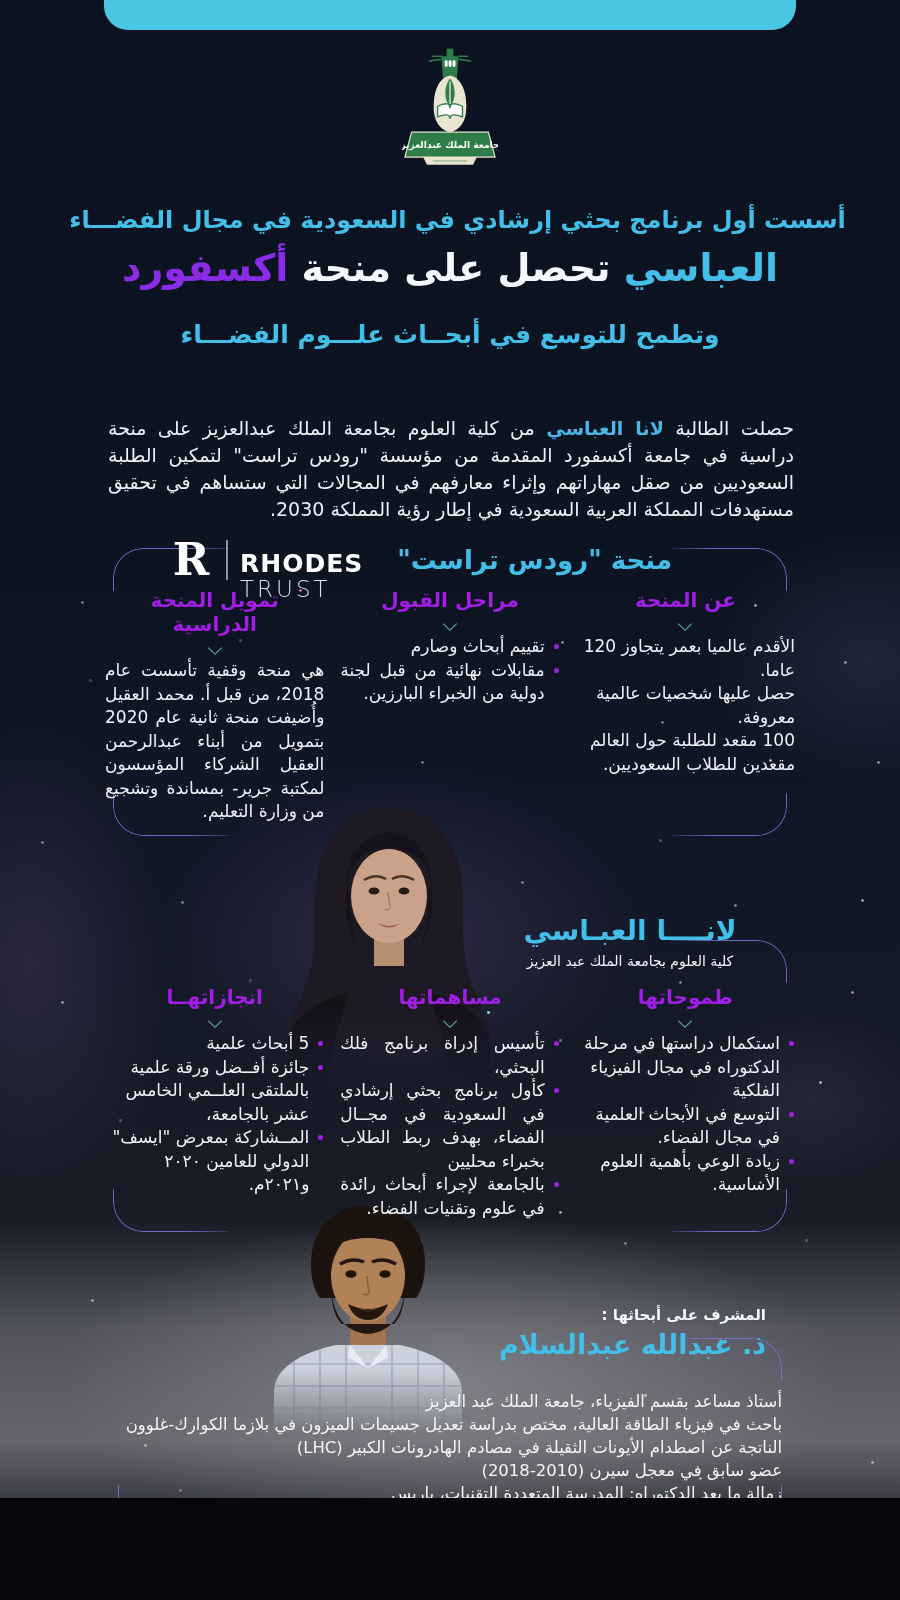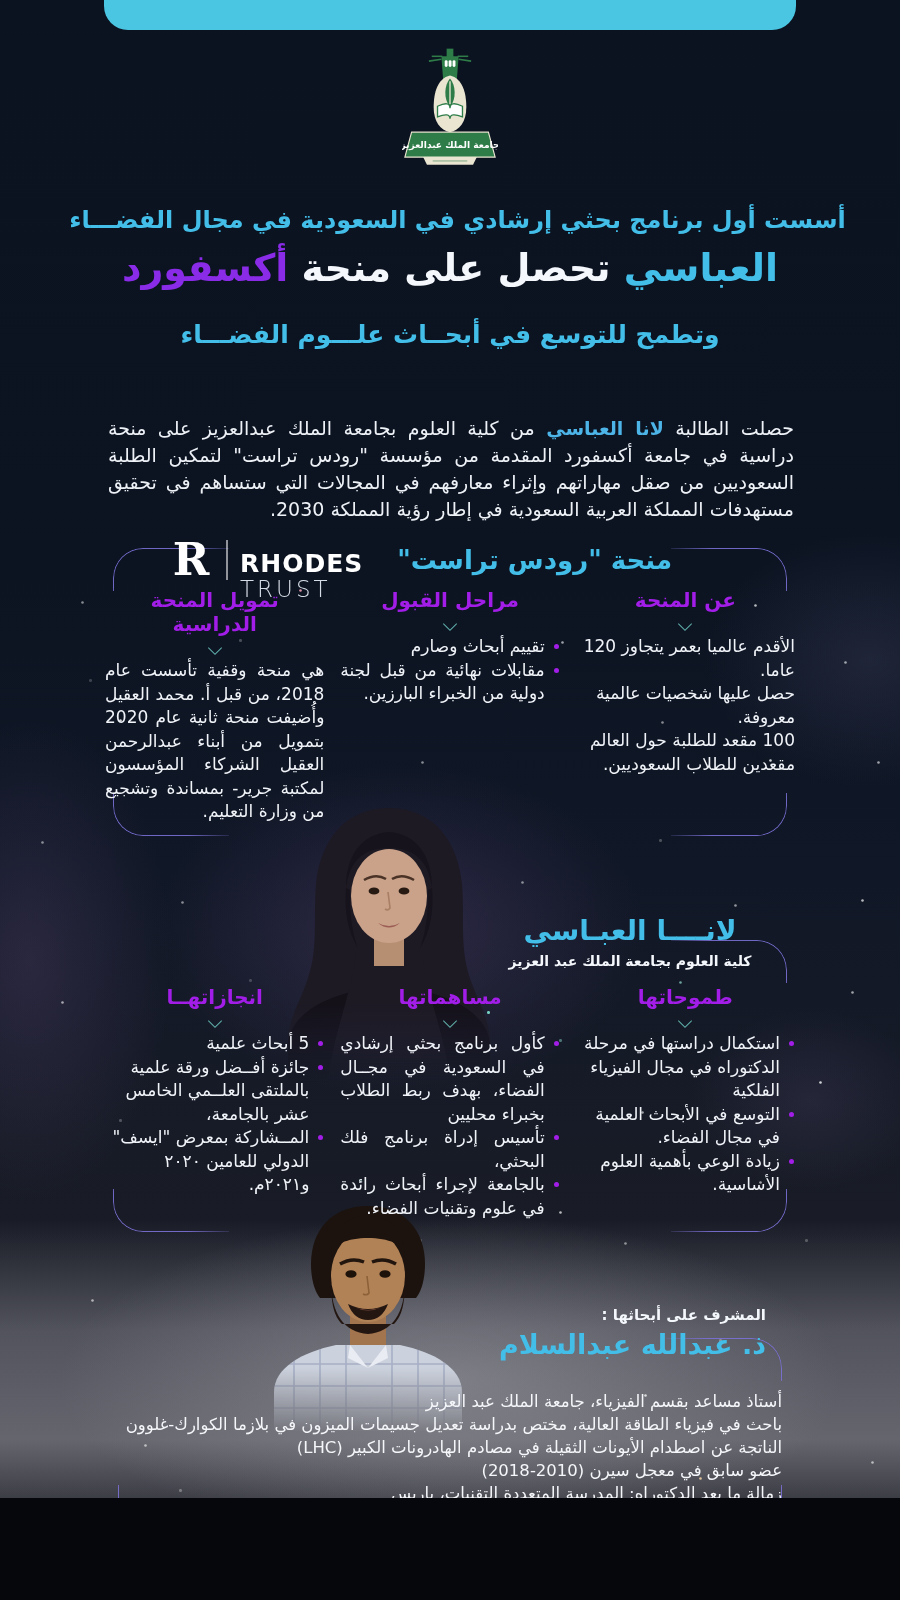--- a/index.html
+++ b/index.html
@@ -94,21 +94,21 @@
   .col ul.bullets li::before{content:'';position:absolute;right:1px;top:9px;width:5px;height:5px;border-radius:50%;background:#A21EE8;}
   .col ul.plain li{text-align:right;margin:0;}
   .col ul.just li{text-align:justify;}
   .col p{margin:4px 0 1px;text-align:justify;}
   
   .photo{z-index:3;-webkit-mask-image:linear-gradient(180deg,#000 72%,transparent 99%);mask-image:linear-gradient(180deg,#000 72%,transparent 99%);}
   .lana-photo{left:258px;top:792px;}
   .sup-photo{left:236px;top:1196px;}
   .lana-block{left:470px;top:902px;width:320px;text-align:center;z-index:4;direction:rtl;margin-top:12px;}
   .lana-name{font-size:28px;font-weight:bold;color:#43BEE8;letter-spacing:1px;}
-  .lana-sub{margin-top:6px;font-size:14px;font-weight:bold;color:#f4f7fb;}
+  .lana-sub{margin-top:6px;font-size:14px;font-weight:normal;color:#f4f7fb;}
   .sup-block{left:315px;right:134px;top:1306px;text-align:right;direction:rtl;z-index:4;}
   .sup-label{font-size:15px;font-weight:bold;color:#f4f7fb;}
   .sup-name{margin-top:5px;font-size:27px;font-weight:bold;color:#43BEE8;}
   .sup-bio{left:95px;right:118px;top:1390px;direction:rtl;text-align:right;font-size:16.5px;line-height:23px;color:#f4f6fa;z-index:4;}
 </style>
 </head>
 <body>
 
 <div class="page">
 
@@ -240,22 +240,22 @@
       <ul class="bullets col-body">
           <li>استكمال دراستها في مرحلة الدكتوراه في مجال الفيزياء الفلكية</li>
           <li>التوسع في الأبحاث العلمية في مجال الفضاء.</li>
           <li>زيادة الوعي بأهمية العلوم الأساسية.</li>
         </ul>
     </div>
     <div class="col">
       <div class="col-header">مساهماتها</div>
       <span class="chev"></span>
       <ul class="bullets just col-body">
+          <li>تأسيس إدراة برنامج فلك البحثي،</li>
           <li>كأول برنامج بحثي إرشادي في السعودية في مجــال الفضاء، بهدف ربط الطلاب بخبراء محليين</li>
-          <li>تأسيس إدراة برنامج فلك البحثي،</li>
           <li>بالجامعة لإجراء أبحاث رائدة في علوم وتقنيات الفضاء.</li>
         </ul>
     </div>
     <div class="col">
       <div class="col-header">انجازاتهــا</div>
       <span class="chev"></span>
       <ul class="bullets col-body">
           <li>5 أبحاث علمية</li>
           <li>جائزة أفــضل ورقة علمية بالملتقى العلــمي الخامس عشر بالجامعة،</li>
           <li>المــشاركة بمعرض "ايسف" الدولي للعامين ٢٠٢٠ و٢٠٢١م.</li>

